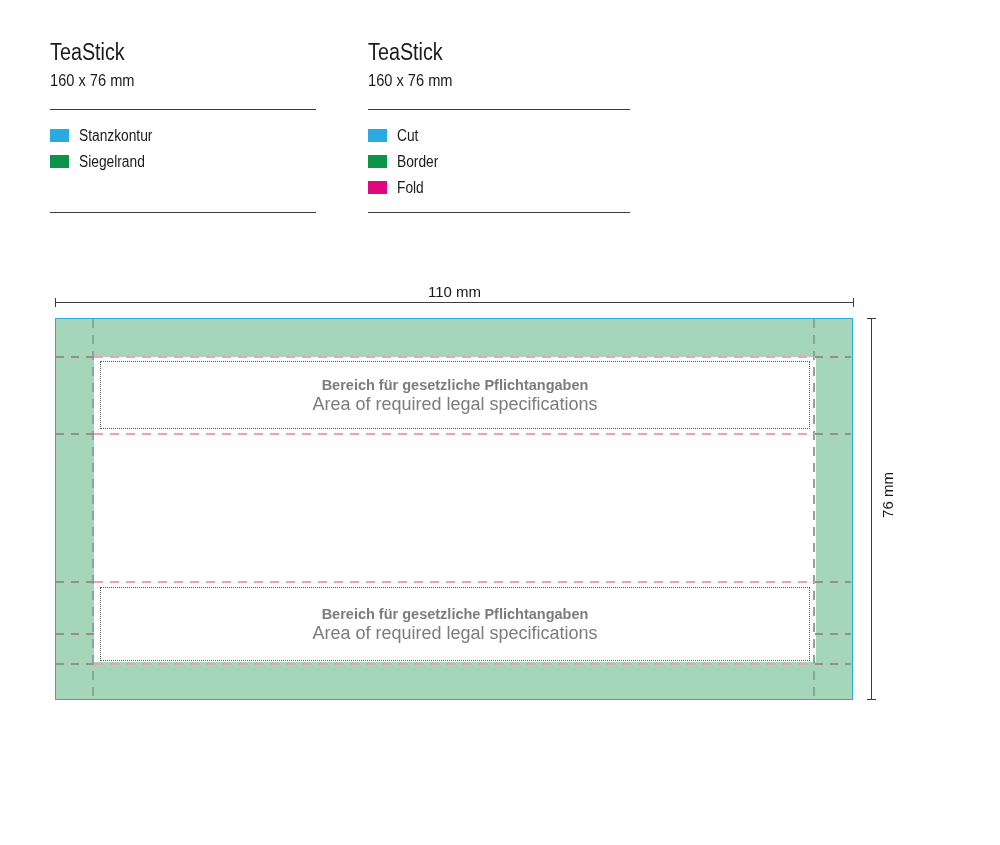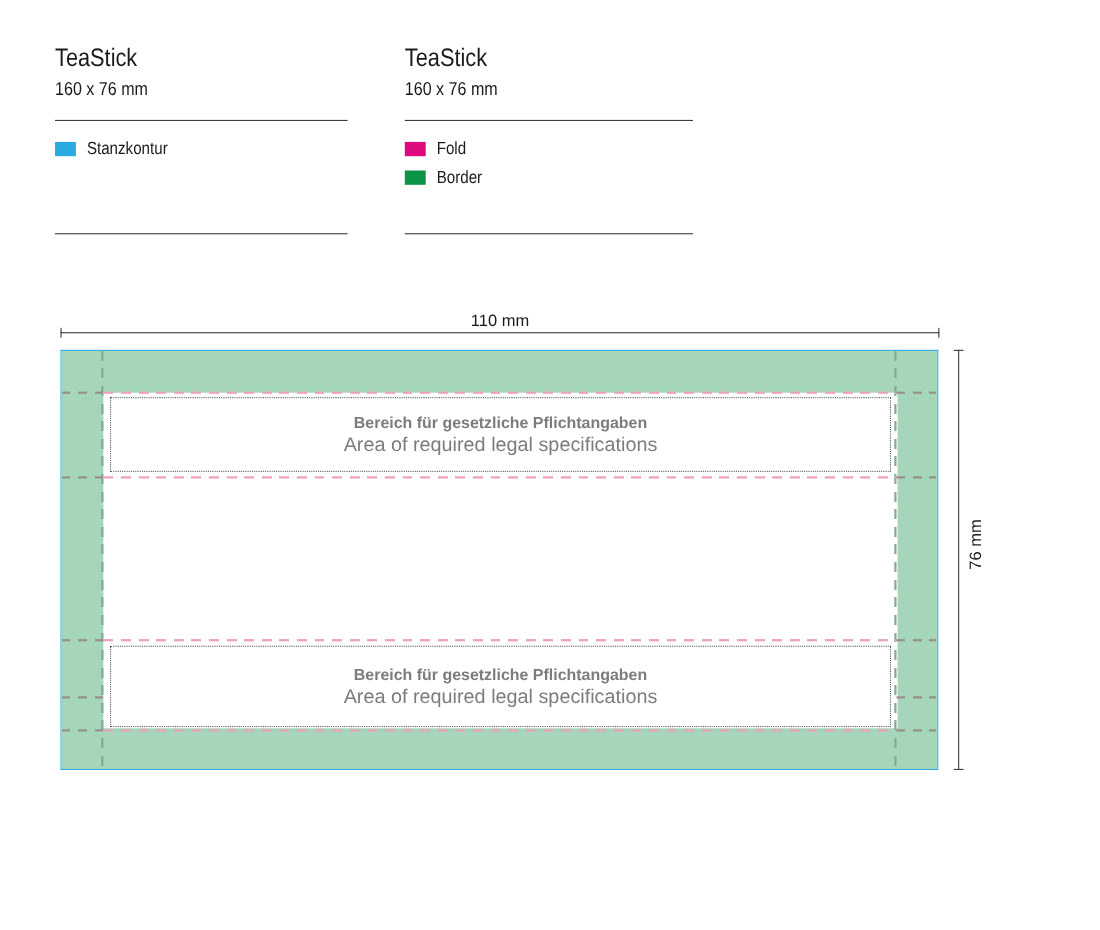--- a/index.html
+++ b/index.html
@@ -55,36 +55,44 @@
 
   <div class="legend" style="left:50px;width:266px;height:172px;">
     <div class="lg-title cond">TeaStick</div>
     <div class="lg-size cond">160 x 76 mm</div>
     <div class="rule" style="top:69px;"></div>
     <div class="lg-rows">
       <div class="lg-row">
         <span class="swatch" style="background-color: rgb(41, 171, 226);"></span>
         <span class="lg-label cond">Stanzkontur</span>
       </div>
+      <div class="lg-row">
+        <span class="swatch" style="background-color: rgb(11, 148, 71);"></span>
+        <span class="lg-label cond">Siegelrand</span>
+      </div>
     </div>
     <div class="rule" style="top:172px;"></div>
   </div>
 
   <div class="legend" style="left:368px;width:262px;height:172px;">
     <div class="lg-title cond">TeaStick</div>
     <div class="lg-size cond">160 x 76 mm</div>
     <div class="rule" style="top:69px;"></div>
     <div class="lg-rows">
       <div class="lg-row">
-        <span class="swatch" style="background-color: rgb(222, 10, 125);"></span>
-        <span class="lg-label cond">Fold</span>
+        <span class="swatch" style="background-color: rgb(41, 171, 226);"></span>
+        <span class="lg-label cond">Cut</span>
       </div>
       <div class="lg-row">
         <span class="swatch" style="background-color: rgb(11, 148, 71);"></span>
         <span class="lg-label cond">Border</span>
+      </div>
+      <div class="lg-row">
+        <span class="swatch" style="background-color: rgb(222, 10, 125);"></span>
+        <span class="lg-label cond">Fold</span>
       </div>
     </div>
     <div class="rule" style="top:172px;"></div>
   </div>
 
   <div class="dim-h-label">110 mm</div>
   <div class="dim-h-line"></div>
   <div class="dim-tick-v" style="left:54.5px;top:298px;"></div>
   <div class="dim-tick-v" style="left:852.5px;top:298px;"></div>
 

